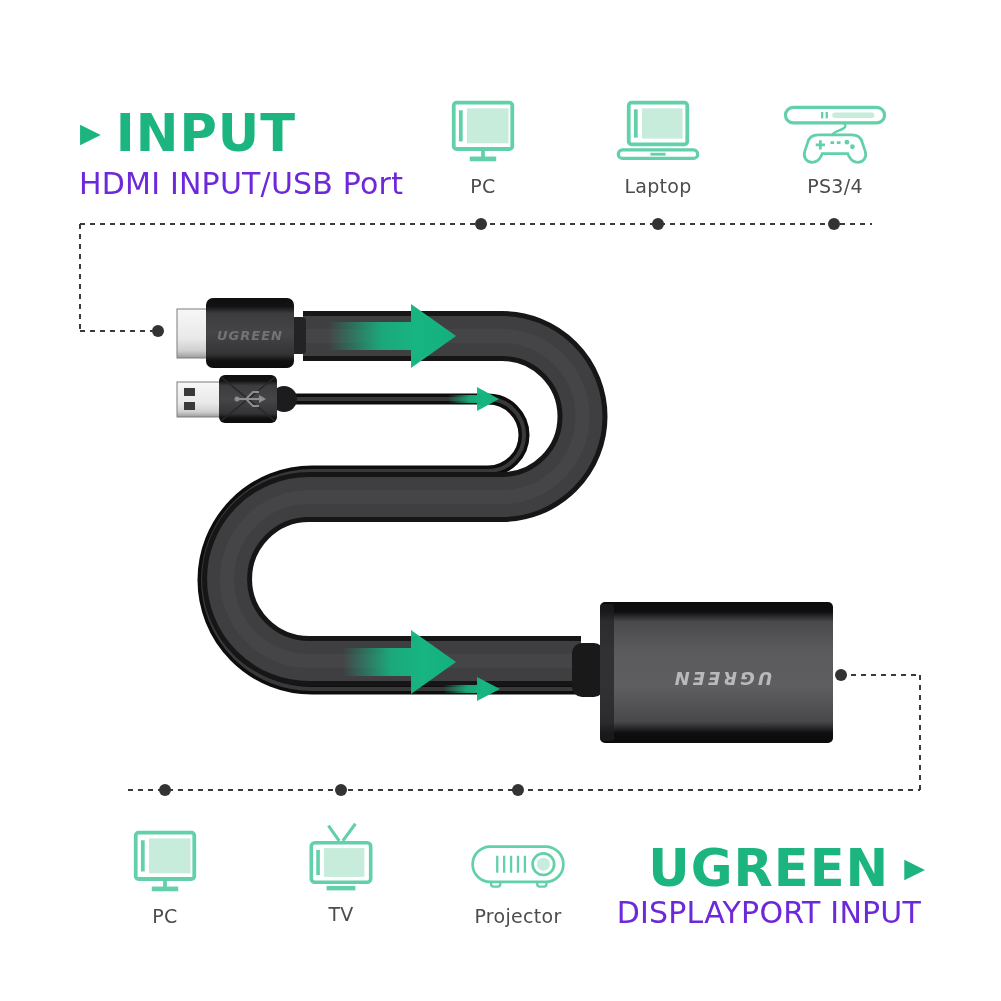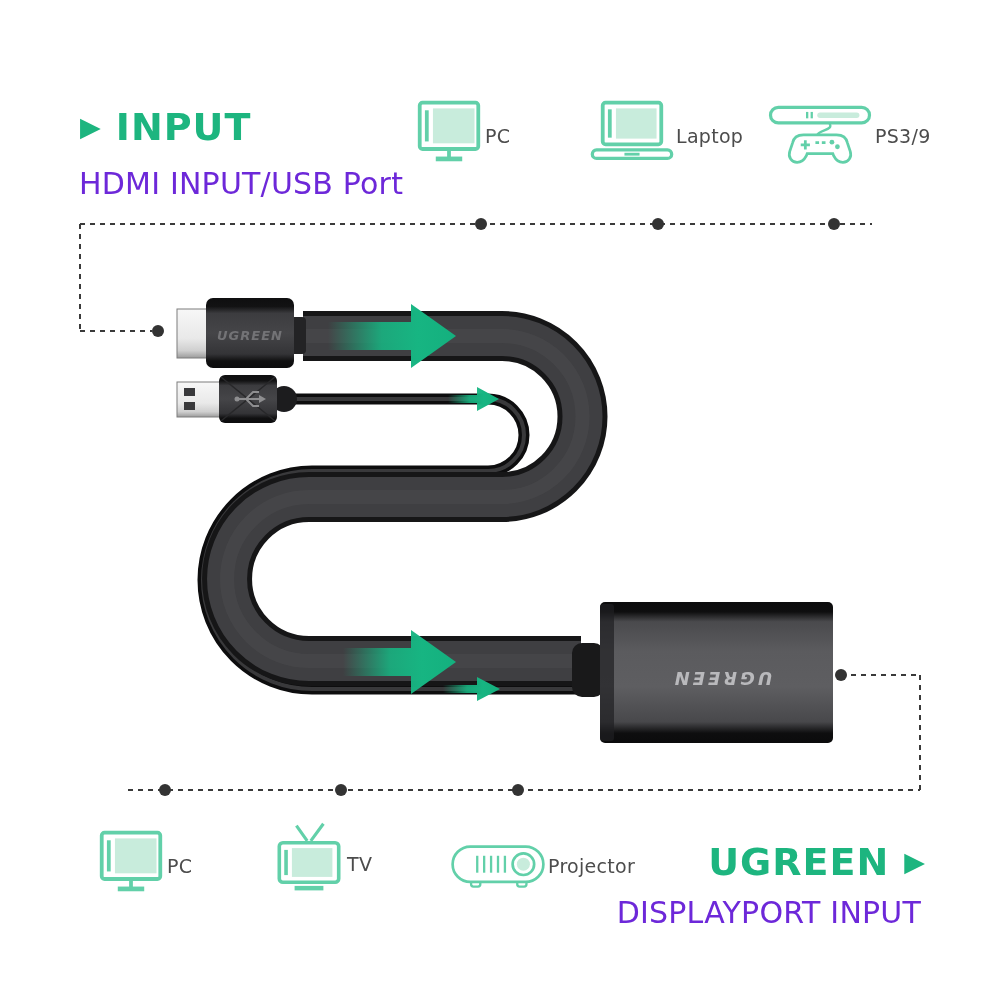--- a/index.html
+++ b/index.html
@@ -5,30 +5,30 @@
   * { margin:0; padding:0; box-sizing:border-box; }
   body { background:#ffffff; font-family:"DejaVu Sans", "Liberation Sans", sans-serif; }
   .canvas {
     position:relative; width:1001px; height:1001px; background:#ffffff; overflow:hidden;
   }
   .diagram-svg { position:absolute; left:0; top:0; width:1001px; height:1001px; }
 
   .section-header { position:absolute; display:flex; align-items:center; gap:15px; }
   .section-header .tri { font-size:27px; color:#1db57f; line-height:1; transform:translateY(-1px); }
   .section-header .title {
-    font-size:38px; font-weight:bold; color:#1db57f; letter-spacing:1px; line-height:1;
+    font-size:51px; font-weight:bold; color:#1db57f; letter-spacing:1px; line-height:1;
   }
   .input-header { left:80px; top:108px; }
   .output-header { top:843px; right:76px; }
 
   .section-sub { position:absolute; font-size:30px; color:#6d28d9; letter-spacing:0.2px; }
   .input-sub { left:79px; top:166px; }
   .output-sub { top:895px; right:80px; }
 
-  .device { position:absolute; width:140px; display:flex; flex-direction:row; align-items:center; }
+  .device { position:absolute; width:140px; display:flex; flex-direction:column; align-items:center; }
   .device .icon-box { height:70px; display:flex; align-items:flex-end; justify-content:center; }
   .device .dev-label { margin-top:9px; font-size:19px; color:#4c4c4c; letter-spacing:0.3px; }
 
   .dev-pc-top      { left:413px; top:96px; }
   .dev-laptop-top  { left:588px; top:96px;justify-content:space-between; }
   .dev-ps-top      { left:765px; top:96px; }
 
   .dev-pc-bottom   { left:95px;  top:826px; }
   .dev-tv-bottom   { left:271px; top:824px; }
   .dev-projector-bottom { left:448px; top:826px; }
@@ -188,21 +188,21 @@
         <line x1="51" y1="13" x2="51" y2="20" stroke="#62d0a9" stroke-width="2.5"></line>
         <path d="M70,25 C76,33 60,32 57,38" fill="none" stroke="#62d0a9" stroke-width="2.5"></path>
         <path d="M42,38 L78,38 C85,38 89,42 90,47 L93,56 C95,62 91,68 85,68 C80,68 77,65 75,61 L74,58.5 L46,58.5 L45,61 C43,65 40,68 35,68 C29,68 25,62 27,56 L30,47 C31,42 35,38 42,38 Z" fill="#ffffff" stroke="#62d0a9" stroke-width="3"></path>
         <path d="M44,44 V54 M39,49 H49" stroke="#62d0a9" stroke-width="3"></path>
         <circle cx="73" cy="46" r="2.6" fill="#62d0a9"></circle>
         <circle cx="79" cy="51" r="2.6" fill="#62d0a9"></circle>
         <rect x="55" y="45" width="4" height="3" fill="#62d0a9"></rect>
         <rect x="62" y="45" width="4" height="3" fill="#62d0a9"></rect>
       </svg>
     </div>
-    <div class="dev-label">PS3/9</div>
+    <div class="dev-label">PS3/4</div>
   </div>
 
   <div class="device dev-pc-bottom">
     <div class="icon-box">
       <svg class="icon" width="72" height="68" viewBox="0 0 76 72">
         <rect x="21" y="11" width="44" height="37" fill="#c8ecdc"></rect>
         <rect x="7" y="5" width="62" height="49" rx="3" fill="none" stroke="#62d0a9" stroke-width="4"></rect>
         <line x1="14.5" y1="13" x2="14.5" y2="46" stroke="#62d0a9" stroke-width="4"></line>
         <line x1="38" y1="54" x2="38" y2="63" stroke="#62d0a9" stroke-width="4"></line>
         <line x1="24" y1="64.5" x2="52" y2="64.5" stroke="#62d0a9" stroke-width="5"></line>

